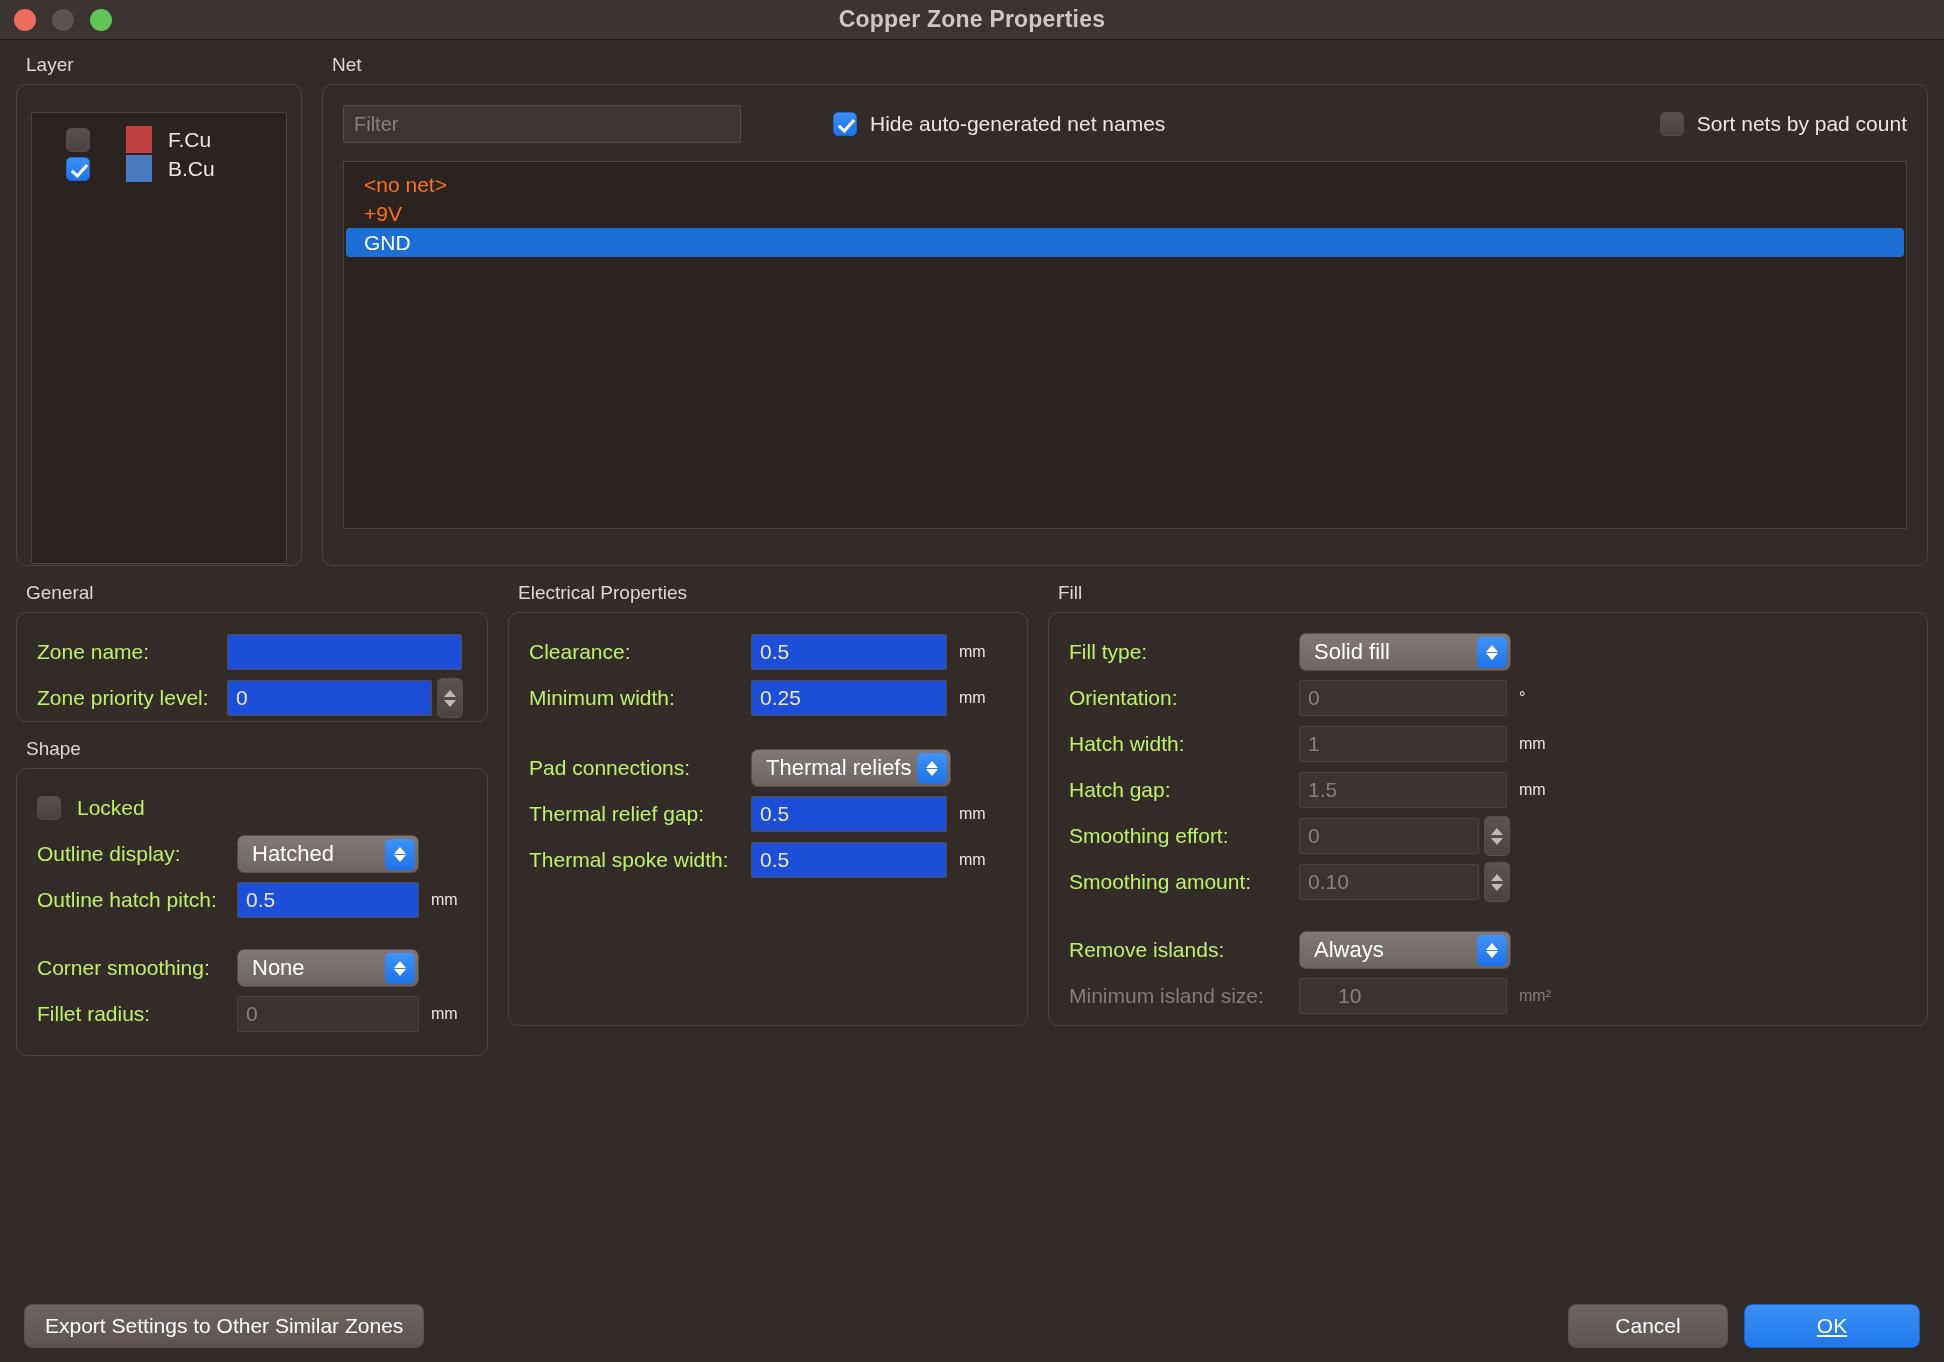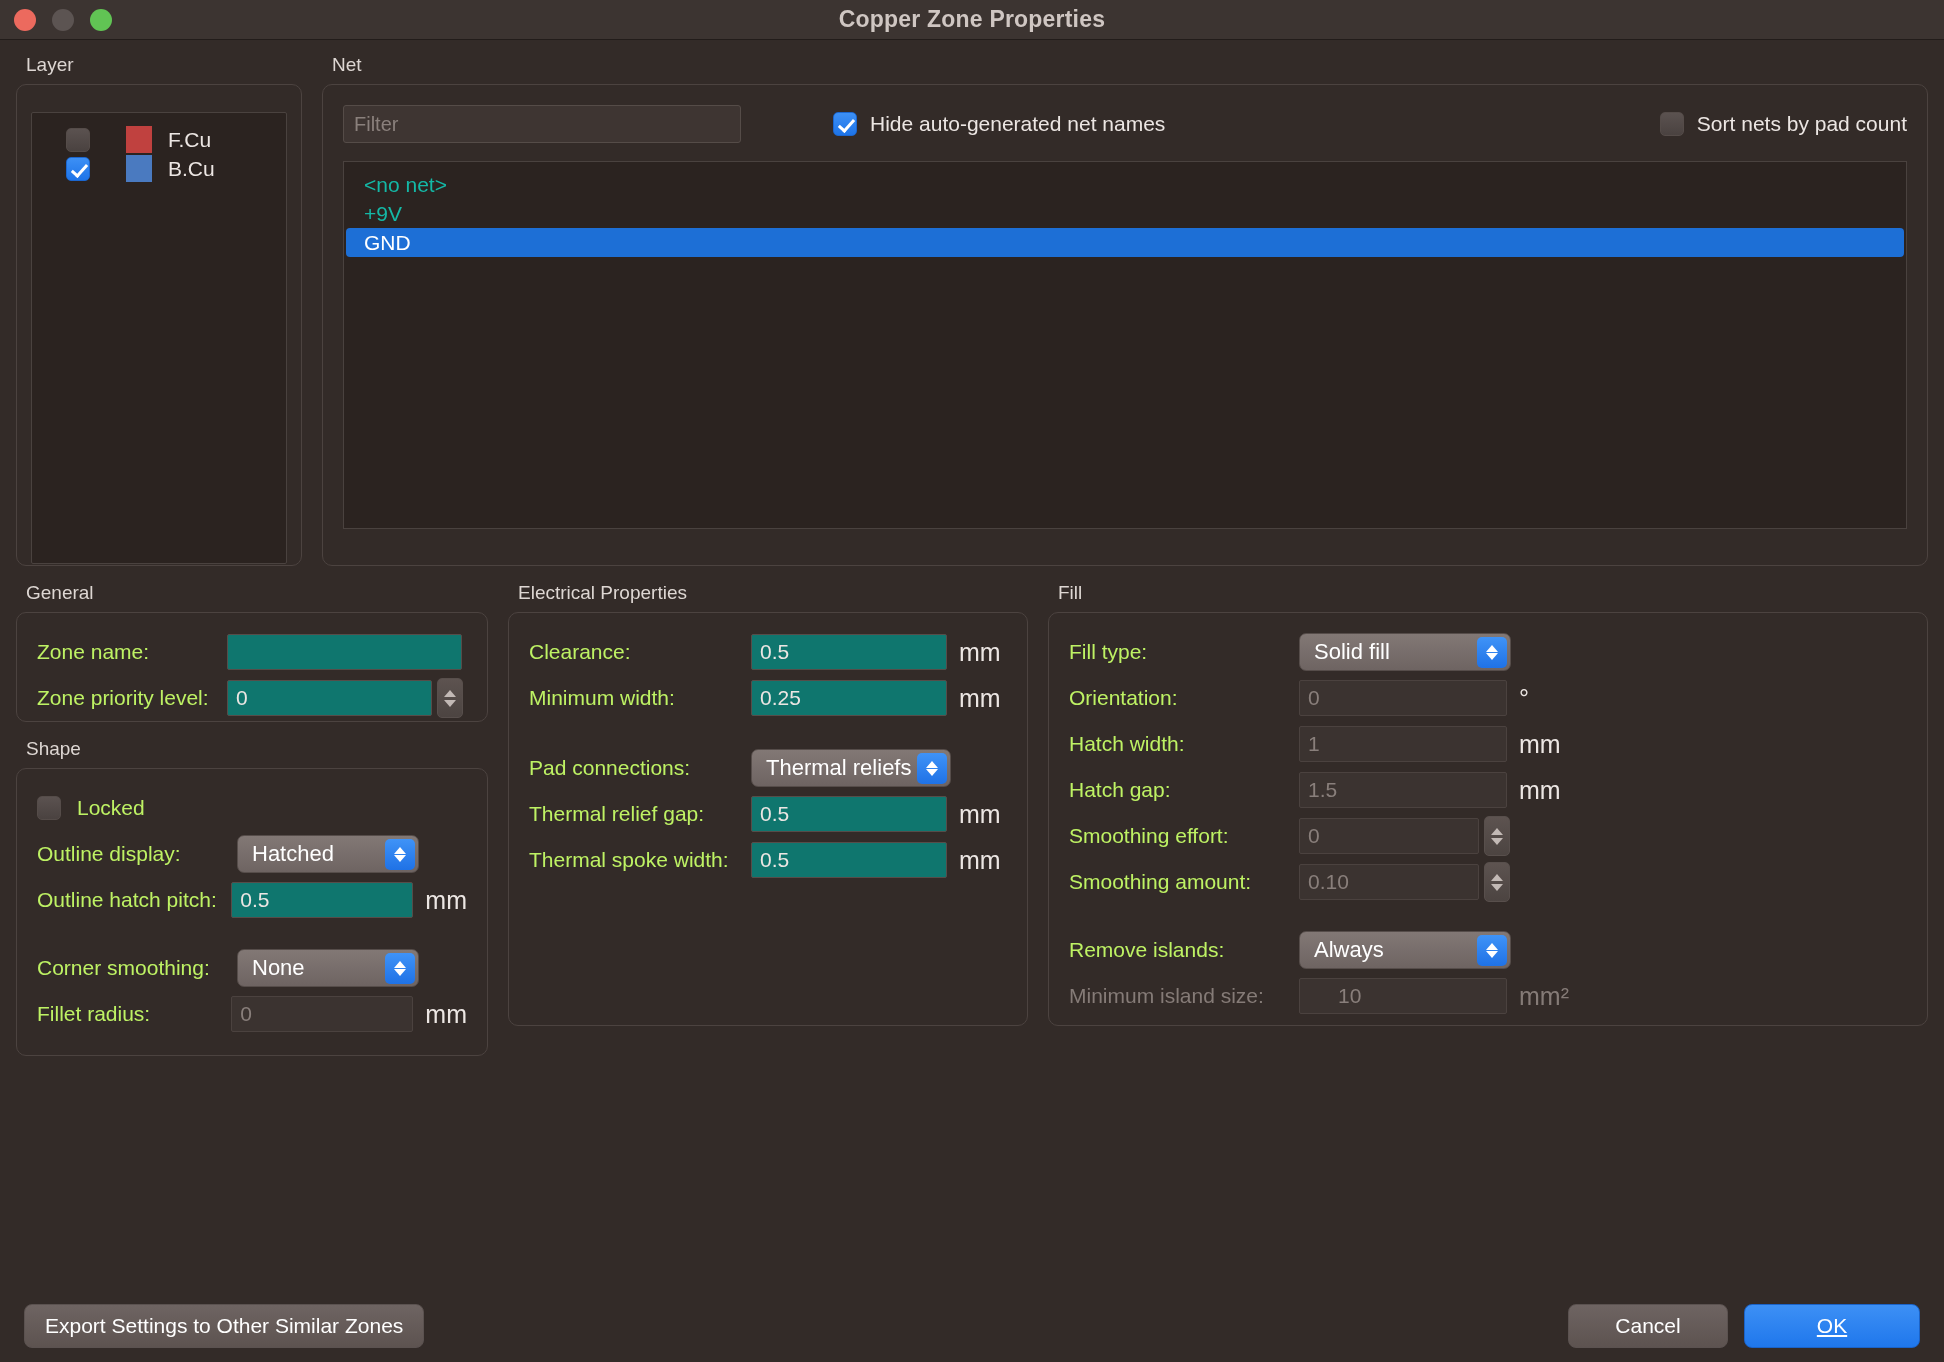--- a/index.html
+++ b/index.html
@@ -95,43 +95,43 @@
   .spacer2 { flex: 1; }
   .net-list {
     margin-top: 14px;
     height: 368px;
     background: #2b2320;
     border: 1px solid #4a423f;
     padding-top: 8px;
   }
   .net-item {
     height: 29px; line-height: 29px;
-    font-size: 21px; color: #14b8a6;
+    font-size: 21px; color: #f97316;
     padding-left: 18px;
     margin: 0 2px;
     border-radius: 4px;
   }
   .net-item.sel { background: #1d6fd6; color: #ffffff; }
 
   
   .botrow { display: flex; padding: 16px 16px 0 16px; gap: 20px; }
   .col-general { width: 472px; }
   .col-elec { width: 520px; }
   .col-fill { flex: 1; }
 
   .pad-box { padding: 16px 20px; }
   .frow { display: flex; align-items: center; height: 46px; }
   .flabel { font-size: 21px; color: #bef264; white-space: nowrap; }
   .flabel.dim { color: #857b77; }
-  .funit { font-size: 25px; color: #ece6e3; margin-left: 12px; }
+  .funit { font-size: 16px; color: #ece6e3; margin-left: 12px; }
   .funit.dim { color: #857b77; }
 
   .tf {
     height: 36px;
-    background: #0f766e;
+    background: #1d4ed8;
     border: 1px solid #564d49;
     border-radius: 2px;
     color: #ece6e3;
     font-size: 21px;
     padding: 0 8px;
     font-family: "Liberation Sans", sans-serif;
   }
   .tf.dim { color: #897f7b; background: #3b3330; border-color: #4b423f; }
 
   

